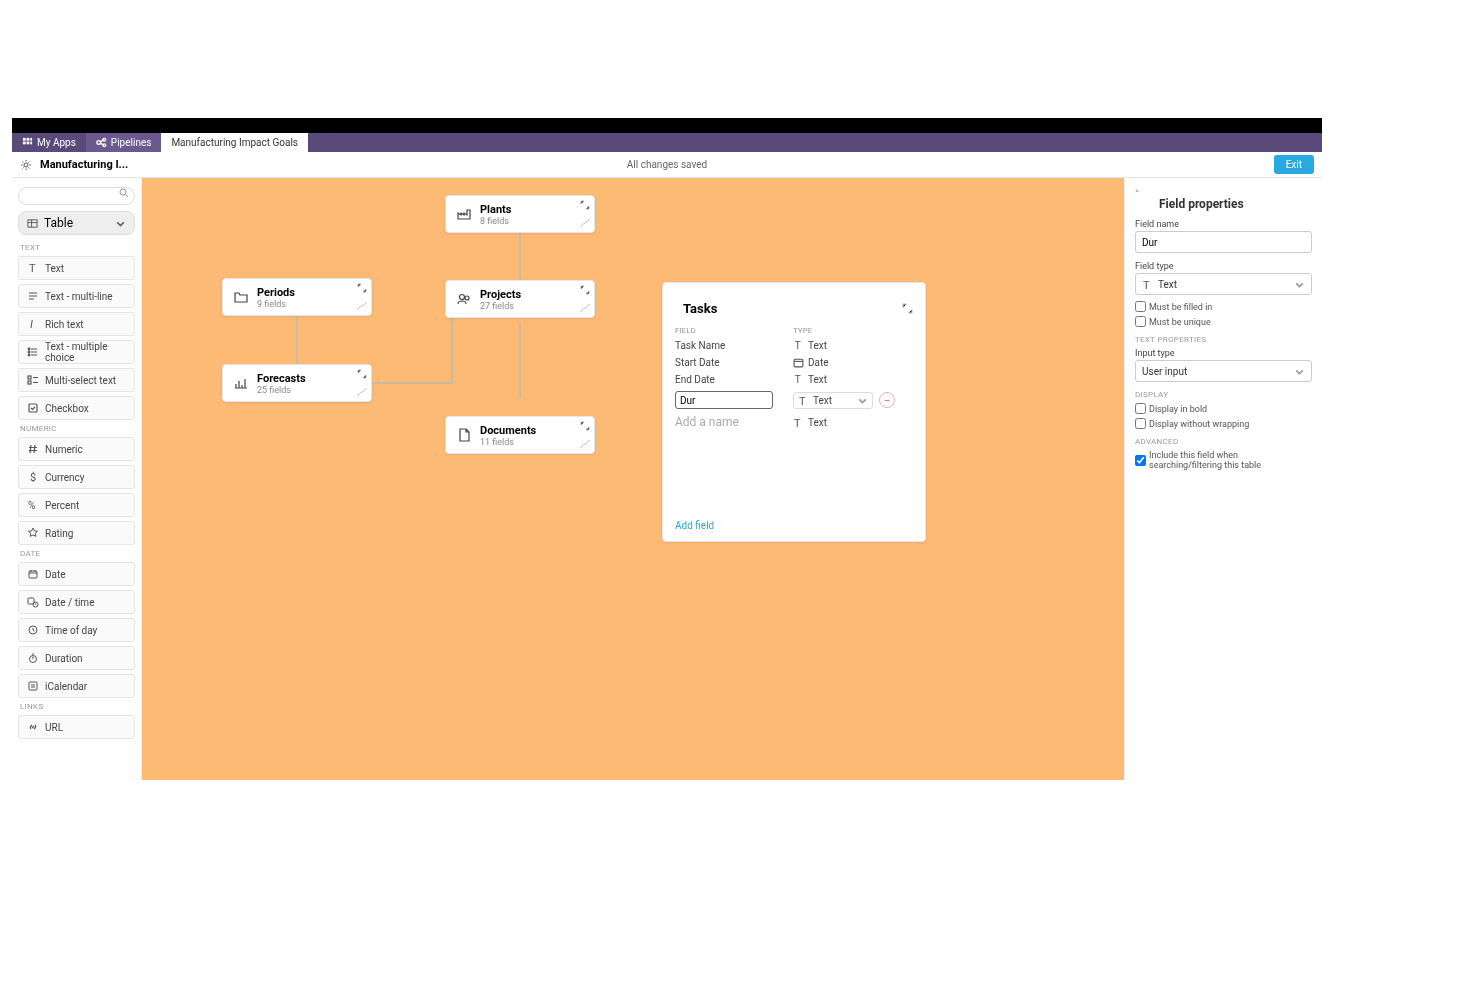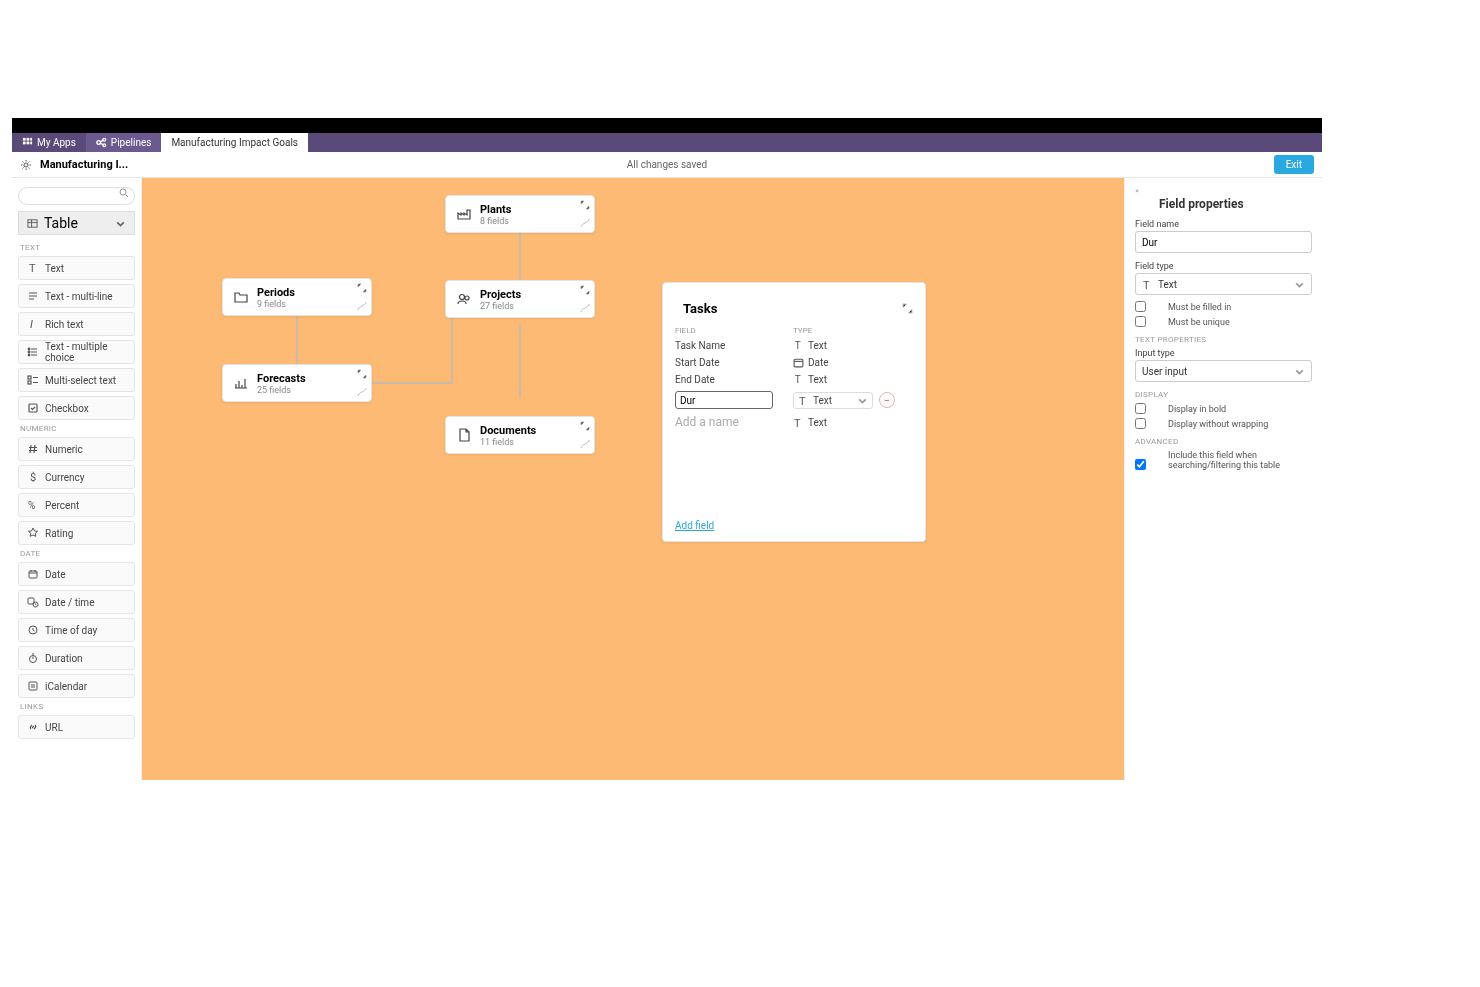--- a/index.html
+++ b/index.html
@@ -19,21 +19,21 @@
 .toolbar .saved { position: absolute; left: 50%; transform: translateX(-50%); color: #666; font-size: 10px; }
 .toolbar .exit { position: absolute; right: 8px; background: #2aa8e0; color: #fff; border: none; border-radius: 3px; padding: 4px 12px; font-size: 10px; cursor: pointer; }
 .gear-icon { width: 12px; height: 12px; }
 
 .main { display: flex; height: 602px; }
 
 .sidebar { width: 130px; background: #fff; border-right: 1px solid #eee; padding: 6px; overflow-y: auto; }
 .search-box { width: 100%; height: 18px; border: 1px solid #ddd; border-radius: 9px; padding: 0 16px 0 8px; font-size: 9px; position: relative; }
 .search-wrap { position: relative; margin-bottom: 6px; }
 .search-icon { position: absolute; right: 6px; top: 4px; width: 10px; height: 10px; color: #999; }
-.table-dropdown { width: 100%; height: 24px; background: #eee; border: 1px solid #ddd; border-radius: 0; display: flex; align-items: center; padding: 0 8px; font-size: 14px; gap: 6px; cursor: pointer; margin-bottom: 8px; position: relative; }
+.table-dropdown { width: 100%; height: 24px; background: #eee; border: 1px solid #ddd; border-radius: 8px; display: flex; align-items: center; padding: 0 8px; font-size: 12px; gap: 6px; cursor: pointer; margin-bottom: 8px; position: relative; }
 .table-dropdown .chevron { margin-left: auto; }
 .group-label { font-size: 8px; color: #999; letter-spacing: 0.3px; margin: 4px 2px; display: block; }
 .field-item { width: 100%; height: 24px; background: #fafafa; border: 1px solid #e5e5e5; border-radius: 3px; display: flex; align-items: center; padding: 0 8px; gap: 6px; font-size: 10px; color: #444; cursor: grab; margin-bottom: 4px; }
 .field-item .fi-icon { width: 12px; height: 12px; color: #666; flex-shrink: 0; }
 
 .canvas { flex: 1; background: #fdba74; position: relative; overflow: hidden; }
 .node { position: absolute; background: #fff; border: 1px solid #e5e5e5; border-radius: 4px; box-shadow: 0 1px 3px rgba(0,0,0,0.08); padding: 8px 10px; width: 150px; height: 38px; display: flex; align-items: center; gap: 8px; }
 .node .n-icon { width: 16px; height: 16px; color: #444; }
 .node .n-text { display: flex; flex-direction: column; }
 .node .n-title { font-size: 11px; font-weight: 700; }
@@ -49,31 +49,31 @@
 .card .col-head { display: flex; font-size: 8px; color: #999; padding: 2px 0; }
 .card .col-head .c1 { width: 118px; }
 .card .row { display: flex; align-items: center; font-size: 10px; color: #444; padding: 3px 0; }
 .card .row .c1 { width: 118px; }
 .card .row .type-chip { display: flex; align-items: center; gap: 4px; }
 .card .row input.fname { width: 98px; height: 18px; border: 1px solid #666; border-radius: 3px; font-size: 10px; padding: 0 4px; }
 .card .type-select { display: flex; align-items: center; gap: 4px; border: 1px solid #ddd; border-radius: 3px; padding: 2px 4px; width: 80px; }
 .card .type-select .chev { margin-left: auto; color: #999; }
 .card .del-btn { margin-left: 6px; width: 16px; height: 16px; border: 1px solid #e5b0b0; border-radius: 50%; color: #d44; display: flex; align-items: center; justify-content: center; font-size: 11px; cursor: pointer; }
 .card .add-placeholder { color: #aaa; font-size: 12px; }
-.card .add-field { margin-top: auto; color: #2aa8e0; font-size: 10px; cursor: pointer; text-decoration: underline; }
+.card .add-field { margin-top: auto; color: #2aa8e0; font-size: 10px; cursor: pointer; }
 
 .props { width: 198px; border-left: 1px solid #eee; padding: 8px 10px; font-size: 10px; color: #333; overflow-y: auto; }
 .props .crumb { color: #999; font-size: 8px; }
 .props .p-title { font-weight: 700; font-size: 12px; margin: 2px 0 8px; padding-left: 24px; }
 .props label.lbl { display: block; font-size: 9px; color: #444; margin-bottom: 2px; }
 .props input.text-in { width: 100%; height: 22px; border: 1px solid #ccc; border-radius: 3px; padding: 0 6px; font-size: 10px; margin-bottom: 8px; }
 .props .select { width: 100%; height: 22px; border: 1px solid #ccc; border-radius: 3px; display: flex; align-items: center; padding: 0 6px; gap: 5px; font-size: 10px; margin-bottom: 6px; position: relative; cursor: pointer; }
 .props .select .chev { position: absolute; right: 6px; color: #999; }
 .props .sec-label { font-size: 8px; color: #999; letter-spacing: 0.3px; margin: 8px 0 4px; display: block; }
-.props .check-row { display: flex; align-items: flex-end; gap: 22px; font-size: 9px; color: #555; margin-bottom: 4px; }
+.props .check-row { display: flex; align-items: center; gap: 3px; font-size: 9px; color: #555; margin-bottom: 4px; }
 .props .check-row input[type=checkbox] { width: 11px; height: 11px; }
 
 .mini-icon { width: 11px; height: 11px; display: inline-block; }
 svg { display: block; }
 </style>
 </head>
 <body>
 
 <div class="app-root">
   <div class="black-bar"></div>

